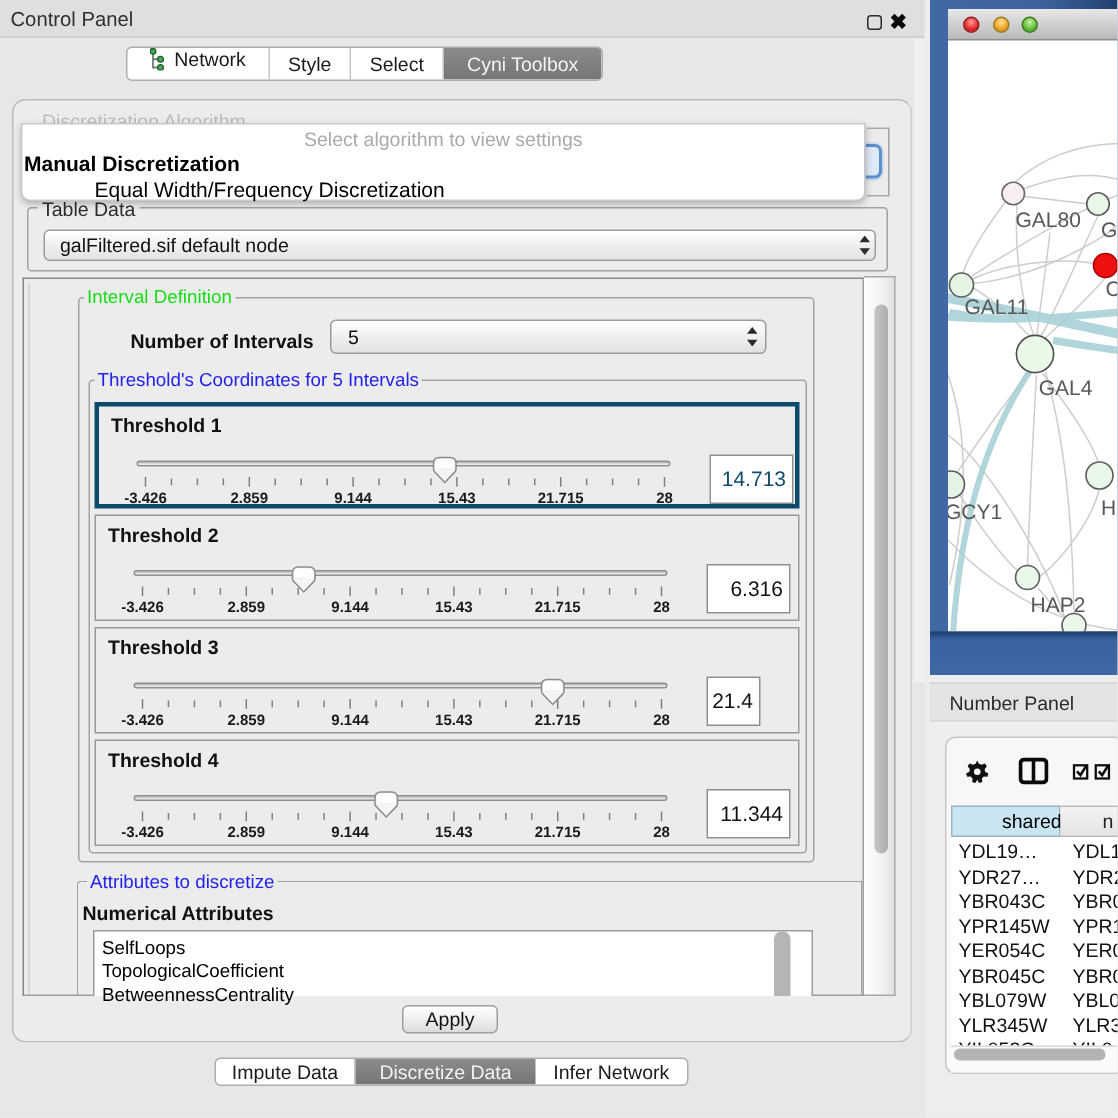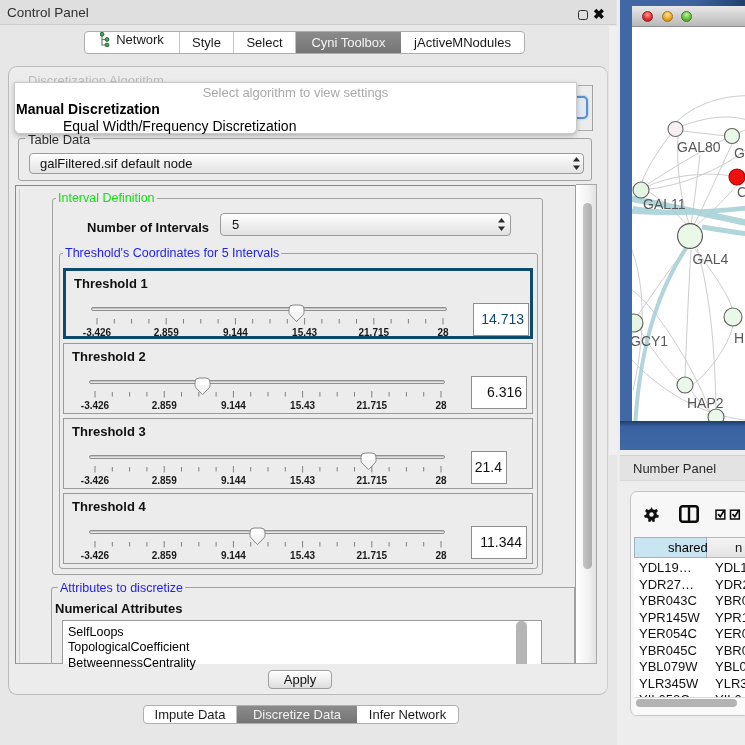--- a/index.html
+++ b/index.html
@@ -23,21 +23,20 @@
     <svg width="10" height="15" viewBox="0 0 10 15" style="margin-right:6px;">
       <path d="M2 3 L2 13 L6 13 M2 7.5 L6 7.5" fill="none" stroke="#6b7d6e" stroke-width="1.2"></path>
       <circle cx="2" cy="2.2" r="1.9" fill="#4aa85a" stroke="#1e5c2a" stroke-width="0.9"></circle>
       <circle cx="7" cy="7.5" r="1.9" fill="#4aa85a" stroke="#1e5c2a" stroke-width="0.9"></circle>
       <circle cx="7" cy="13" r="1.9" fill="#4aa85a" stroke="#1e5c2a" stroke-width="0.9"></circle>
     </svg>
     Network</div>
   <div style="display:flex;align-items:center;justify-content:center;width:54px;border-right:1px solid #c3c3c3;">Style</div>
   <div style="display:flex;align-items:center;justify-content:center;width:62px;border-right:1px solid #c3c3c3;">Select</div>
   <div style="display:flex;align-items:center;justify-content:center;width:105px;background:linear-gradient(#8b8b8b,#757575);color:#f3f3f3;">Cyni Toolbox</div>
-  <div style="display:flex;align-items:center;justify-content:center;width:123px;">jActiveMNodules</div>
 </div>
 
 <div class="abs" style="left:8px;top:66px;width:600px;height:629px;background:#ececec;border:1px solid #bbbbbb;border-right-color:#cecece;border-radius:9px;"></div>
 
 <div class="abs" style="left:18px;top:138px;width:574px;height:43px;border:1px solid #a2a2a2;border-radius:3px;"></div>
 <div class="abs" style="left:25px;top:132px;padding:0 3px;background:#ececec;font-size:13px;color:#2c2c2c;">Table Data</div>
 <div class="abs combo" style="left:29px;top:153px;width:555px;height:21px;background:linear-gradient(#ffffff,#eeeeee 55%,#e3e3e3);border:1px solid #9b9b9b;border-radius:4px;"></div>
 <div class="abs" style="left:40px;top:156px;font-size:13px;color:#111;">galFiltered.sif default node</div>
 <svg class="abs" style="left:572px;top:157px;" width="9" height="13" viewBox="0 0 9 13">
   <path d="M4.5 0 L8 4.5 L1 4.5 Z" fill="#2a2a2a"></path>

